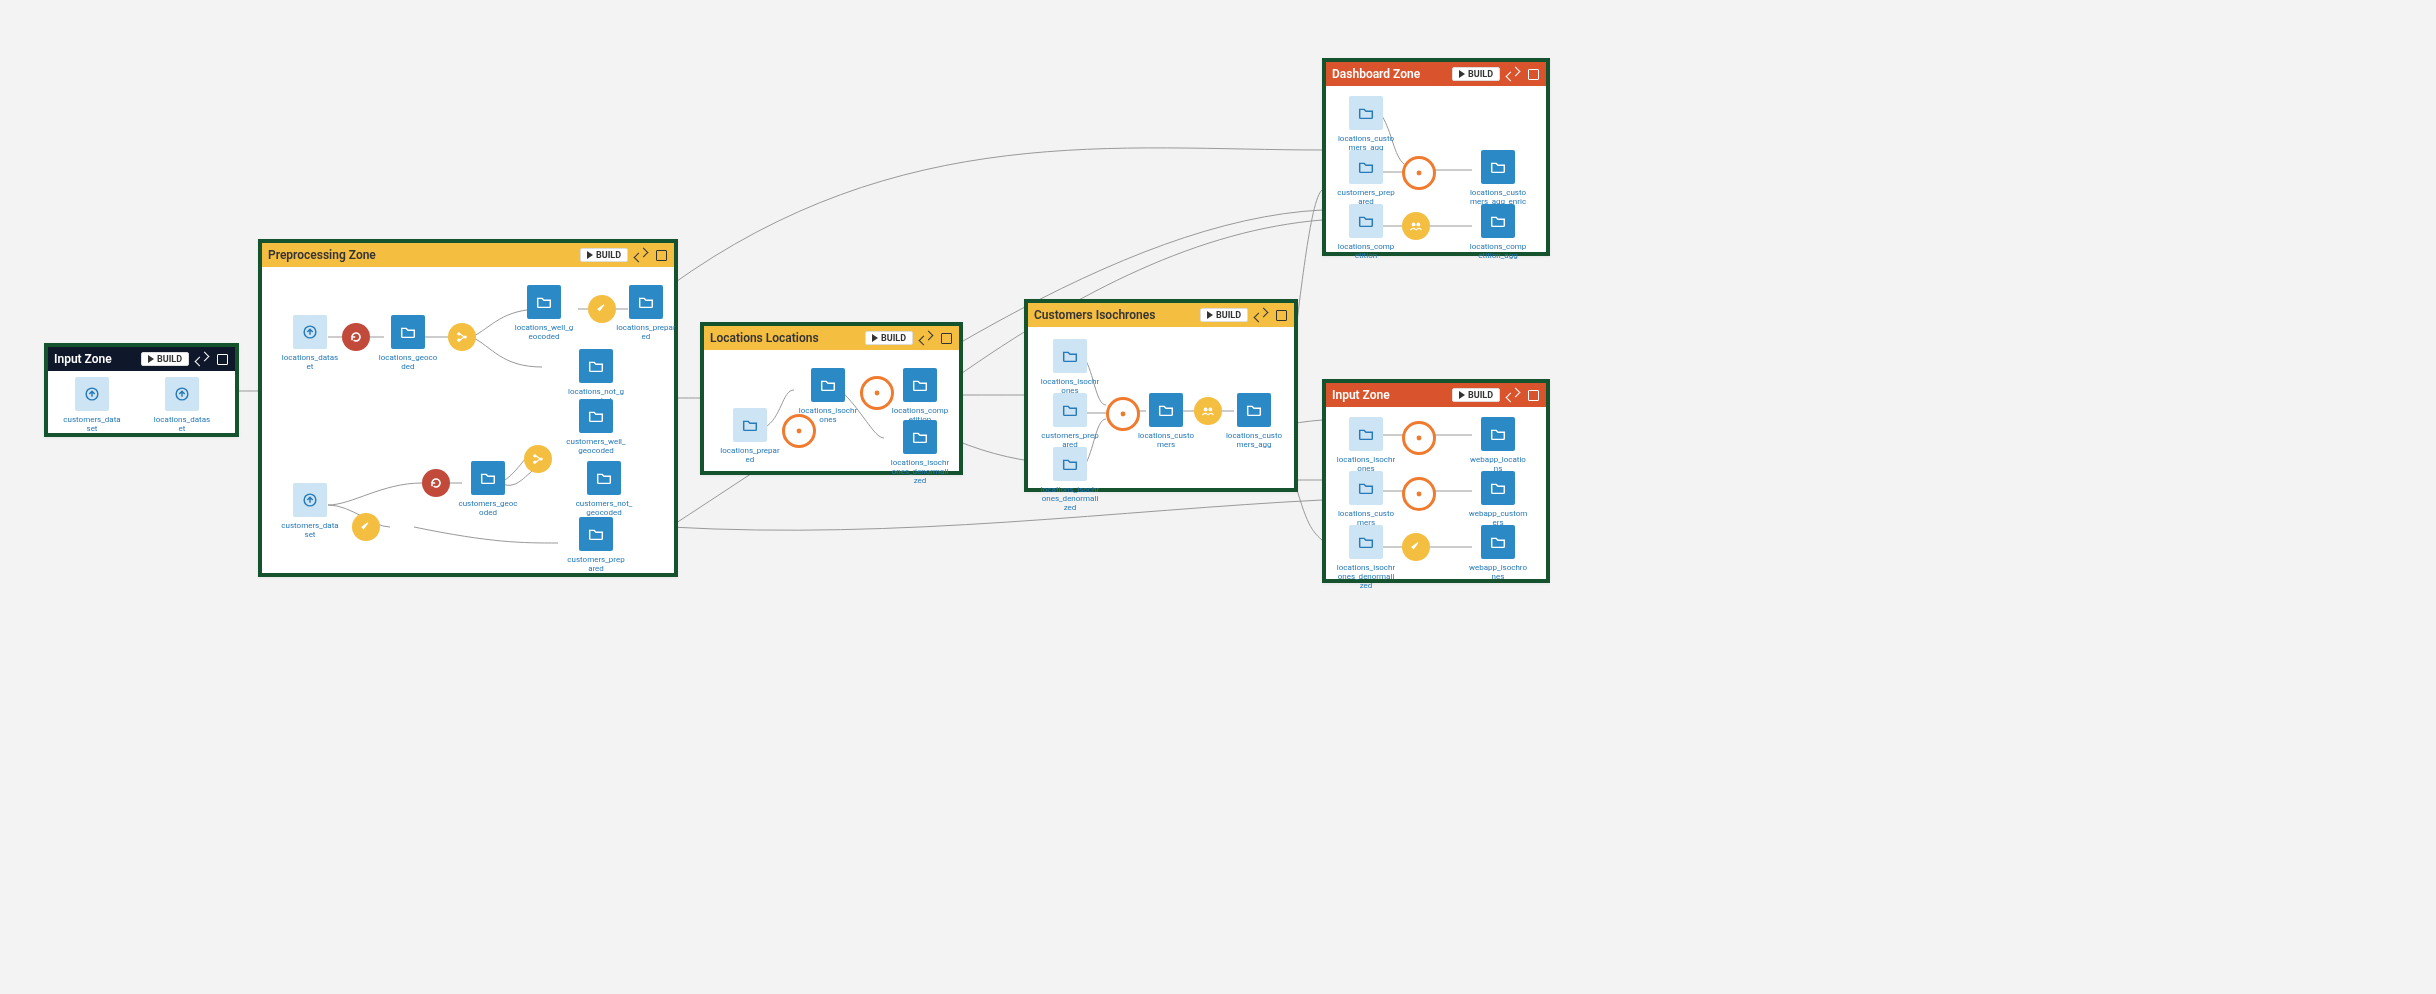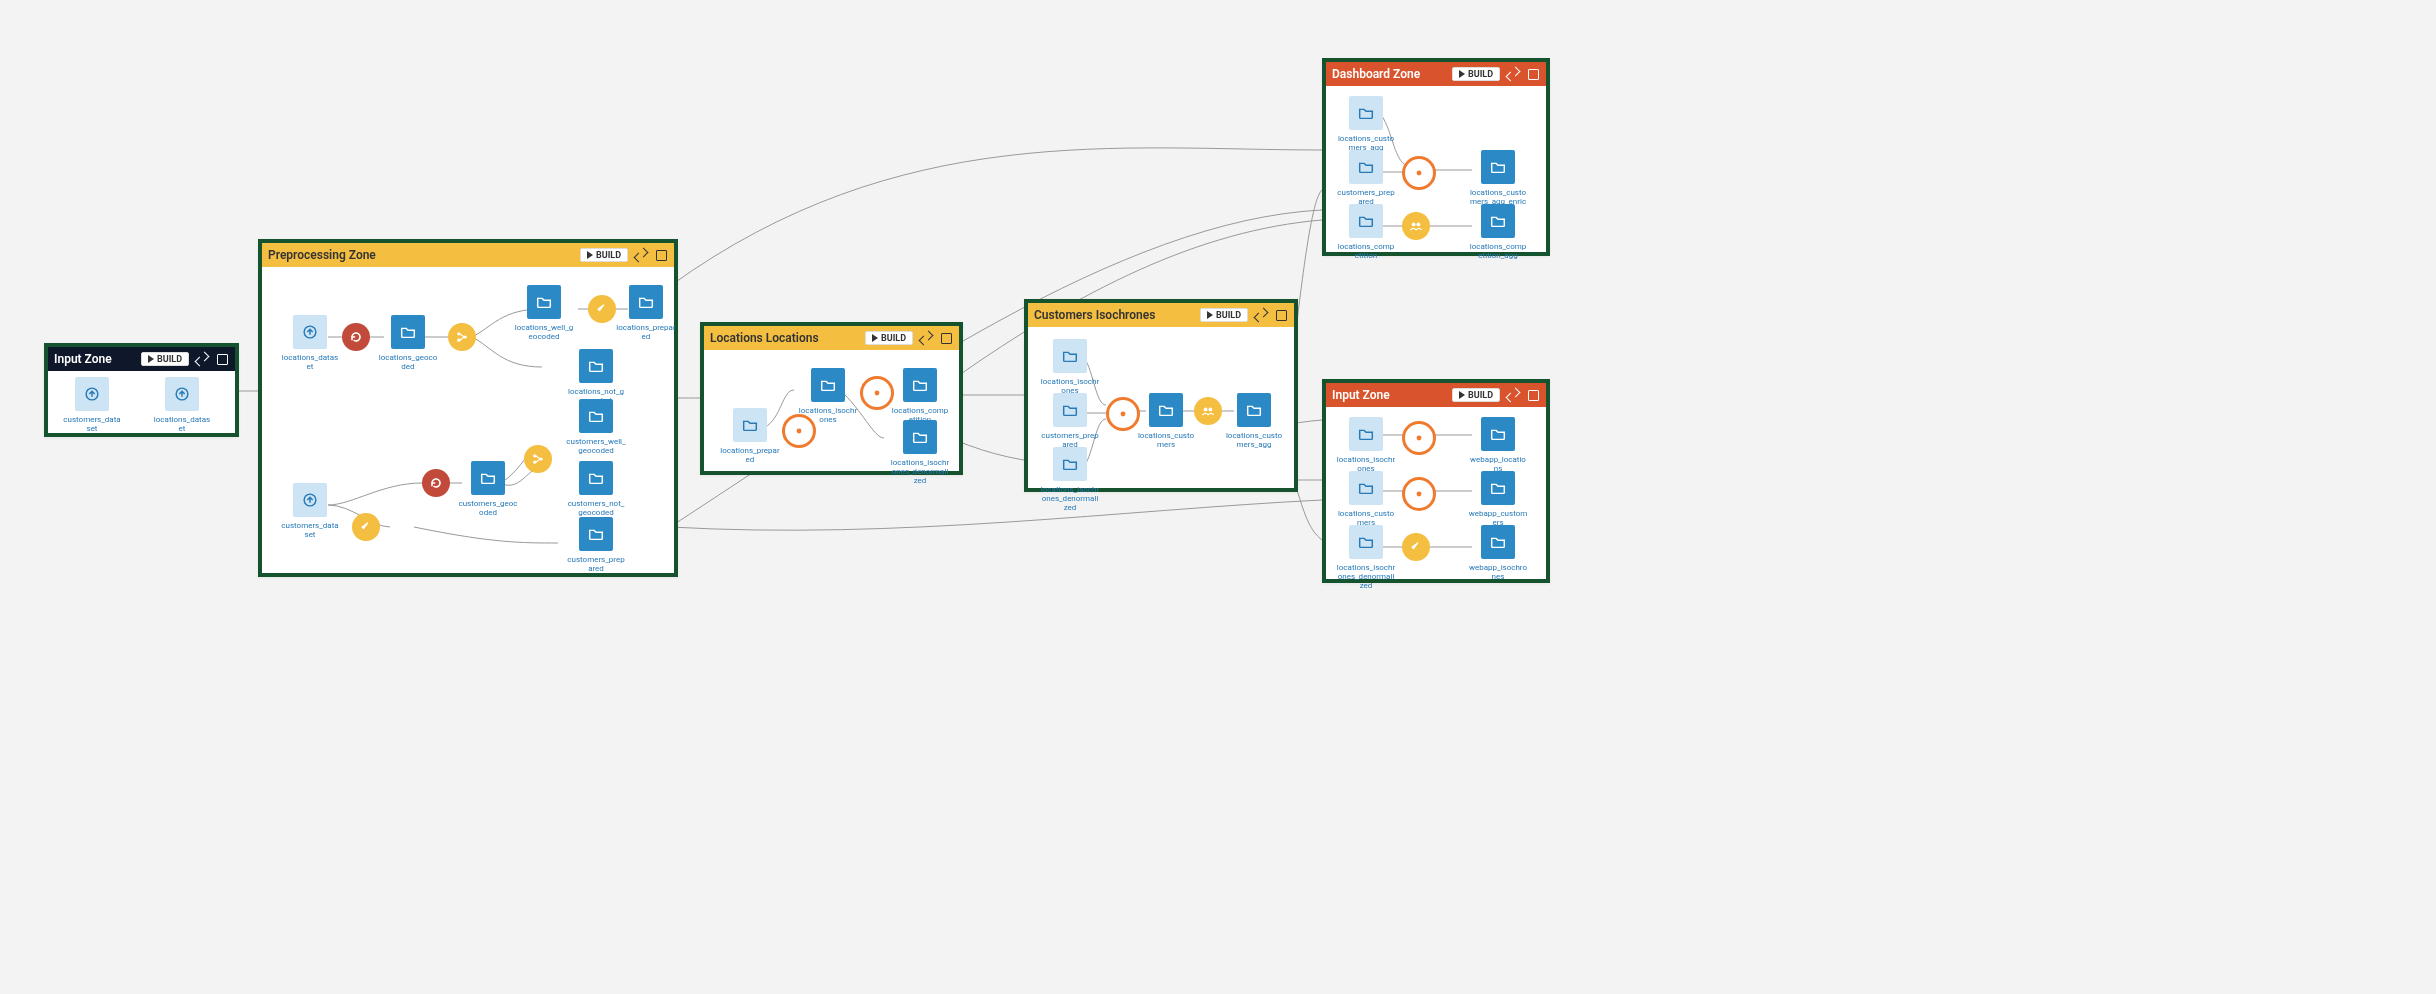--- a/index.html
+++ b/index.html
@@ -247,21 +247,21 @@
       </div>
 
     <div class="fn" style="left:304px;top:132px">
       <div class="tile tile-dark">
           <svg viewBox="0 0 20 20">
             <path d="M3 6 h5 l2 2 h7 v7 a1 1 0 0 1 -1 1 h-12 a1 1 0 0 1 -1 -1 z" fill="none" stroke="#fff" stroke-width="1.6"></path>
           </svg>
         </div>
       <div class="lbl">customers_well_geocoded</div>
     </div>
-    <div class="fn" style="left:304px;top:194px">
+    <div class="fn" style="left:312px;top:194px">
       <div class="tile tile-dark">
           <svg viewBox="0 0 20 20">
             <path d="M3 6 h5 l2 2 h7 v7 a1 1 0 0 1 -1 1 h-12 a1 1 0 0 1 -1 -1 z" fill="none" stroke="#fff" stroke-width="1.6"></path>
           </svg>
         </div>
       <div class="lbl">customers_not_geocoded</div>
     </div>
     <div class="fn" style="left:304px;top:250px">
       <div class="tile tile-dark">
           <svg viewBox="0 0 20 20">

